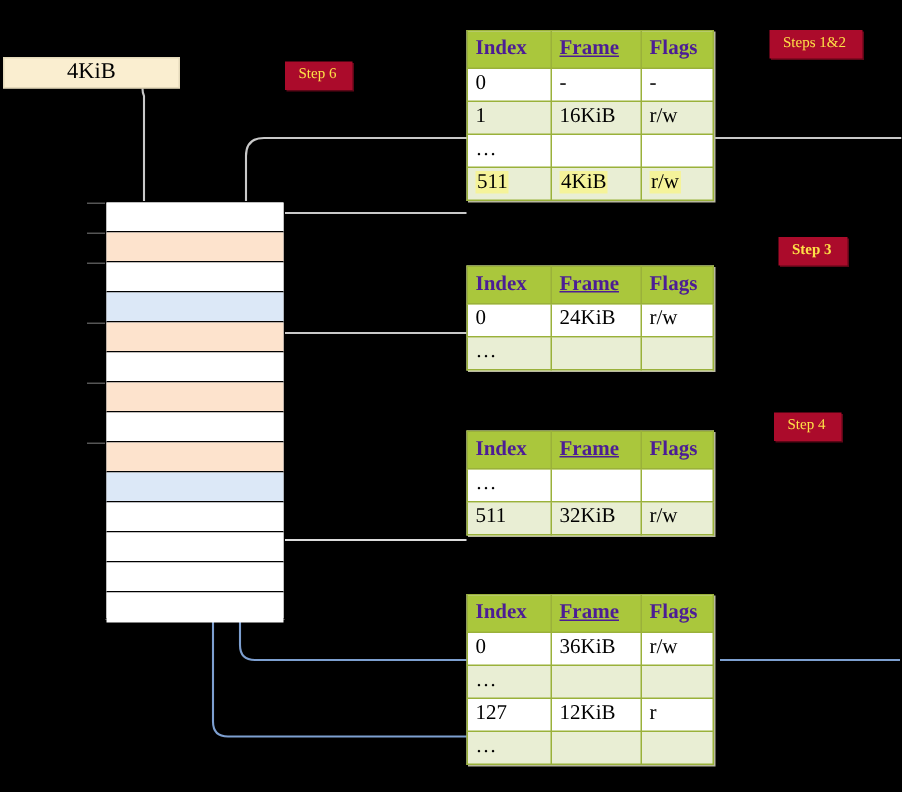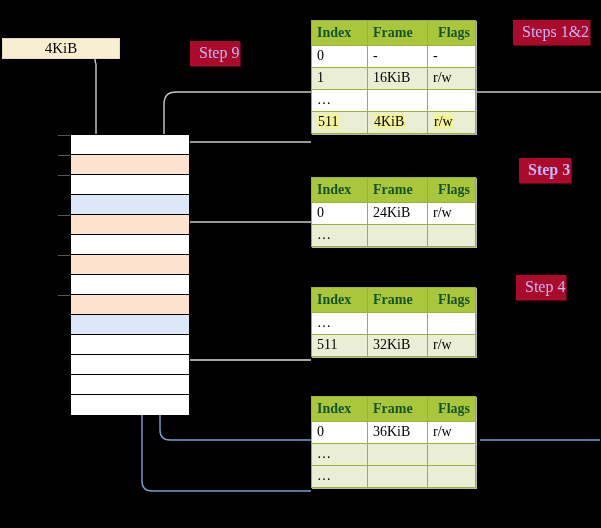--- a/index.html
+++ b/index.html
@@ -27,31 +27,31 @@
     padding:1px 5px;
     height:22px;
     box-sizing:border-box;
     text-align:left;
     vertical-align:middle;
     font-weight:normal;
     line-height:1.15;
   }
   .ptable th{
     background:#aac73c;
-    color:#14532d;
+    color:#4c1d95;
     font-weight:bold;
     font-size:14px;
     height:25px;
   }
   .ptable td:nth-child(1){width:56px;}
   .ptable td:nth-child(2){width:60px;}
   .ptable td:nth-child(3){width:48px;}
   .ptable th:nth-child(1){width:56px;}
-  .ptable th:nth-child(2){width:60px;}
-  .ptable th:nth-child(3){width:48px;text-align:right;}
+  .ptable th:nth-child(2){width:60px;text-decoration:underline;}
+  .ptable th:nth-child(3){width:48px;}
   tr.alt td{background:#e9eed4;}
   tr.plain td{background:#ffffff;}
   .hl{background:#f5f39a;padding:0 1px;}
 
   
   #table-pml4{left:311px;top:20px;}
   #table-pdpt{left:311px;top:177px;}
   #table-pd  {left:311px;top:287px;}
   #table-pt  {left:311px;top:396px;}
 
@@ -73,23 +73,23 @@
 
   
   .sizebox{
     position:absolute;left:2px;top:38px;width:118px;height:21px;
     background:#faeed0;border:1px solid #e4d9ba;
     display:flex;align-items:center;justify-content:center;
     font-size:15px;box-sizing:border-box;
   }
   .steplbl{
     position:absolute;
-    background:#ab0b2b;color:#c4b5fd;
-    font-size:16px;line-height:1;
-    padding:4px 1px 5px 9px;
+    background:#ab0b2b;color:#fde047;
+    font-size:10px;line-height:1;
+    padding:4px 11px 5px 9px;
     box-shadow:1px 1px 0 #5d0617;
     white-space:nowrap;
   }
   #step-0     {left:190px;top:41px;}
   #step-1and2 {left:513px;top:20px;}
   #step-3     {left:519px;top:158px;font-weight:bold;}
   #step-4     {left:516px;top:275px;}
 </style>
 </head>
 <body>
@@ -146,21 +146,21 @@
     <div class="memrow"></div>
     <div class="memrow"></div>
     <div class="memrow"></div>
     <div class="memrow"></div>
   </div>
 
   <div class="sizebox">
     <span>4KiB</span>
   </div>
 
-  <div class="steplbl" id="step-0">Step 9</div>
+  <div class="steplbl" id="step-0">Step 6</div>
   <div class="steplbl" id="step-1and2">Steps 1&amp;2</div>
   <div class="steplbl" id="step-3">Step 3</div>
   <div class="steplbl" id="step-4">Step 4</div>
 
   <table class="ptable" id="table-pml4">
     <thead>
       <tr>
         <th>Index</th>
         <th>Frame</th>
         <th>Flags</th>
@@ -246,20 +246,25 @@
       <tr class="plain">
         <td>0</td>
         <td>36KiB</td>
         <td>r/w</td>
       </tr>
       <tr class="alt">
         <td>…</td>
         <td></td>
         <td></td>
       </tr>
+      <tr class="plain">
+        <td>127</td>
+        <td>12KiB</td>
+        <td>r</td>
+      </tr>
       <tr class="alt">
         <td>…</td>
         <td></td>
         <td></td>
       </tr>
     </tbody>
   </table>
 
 </div>
 

